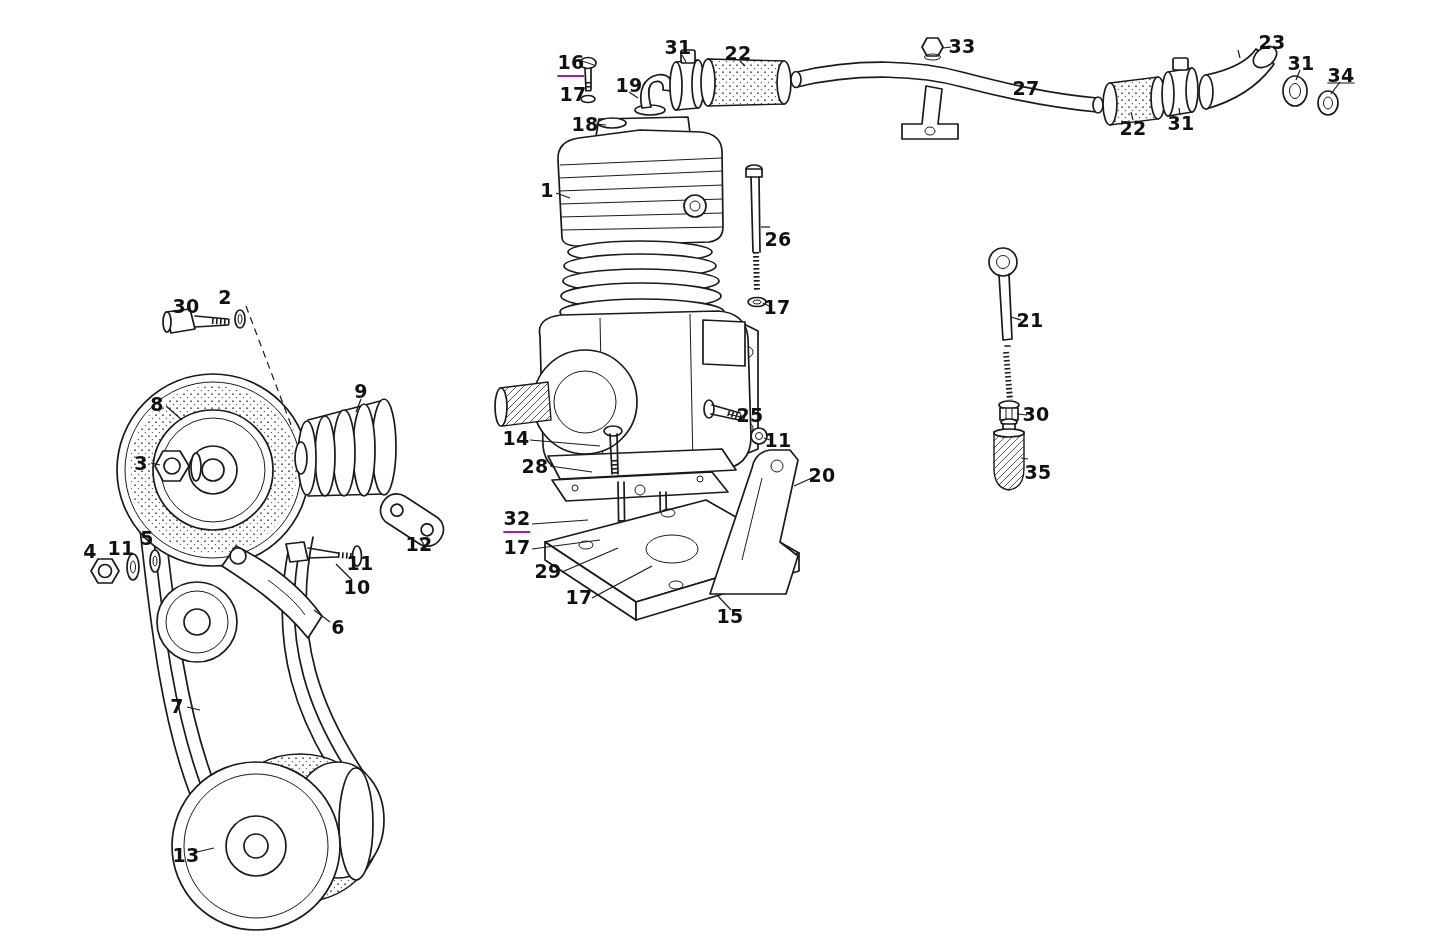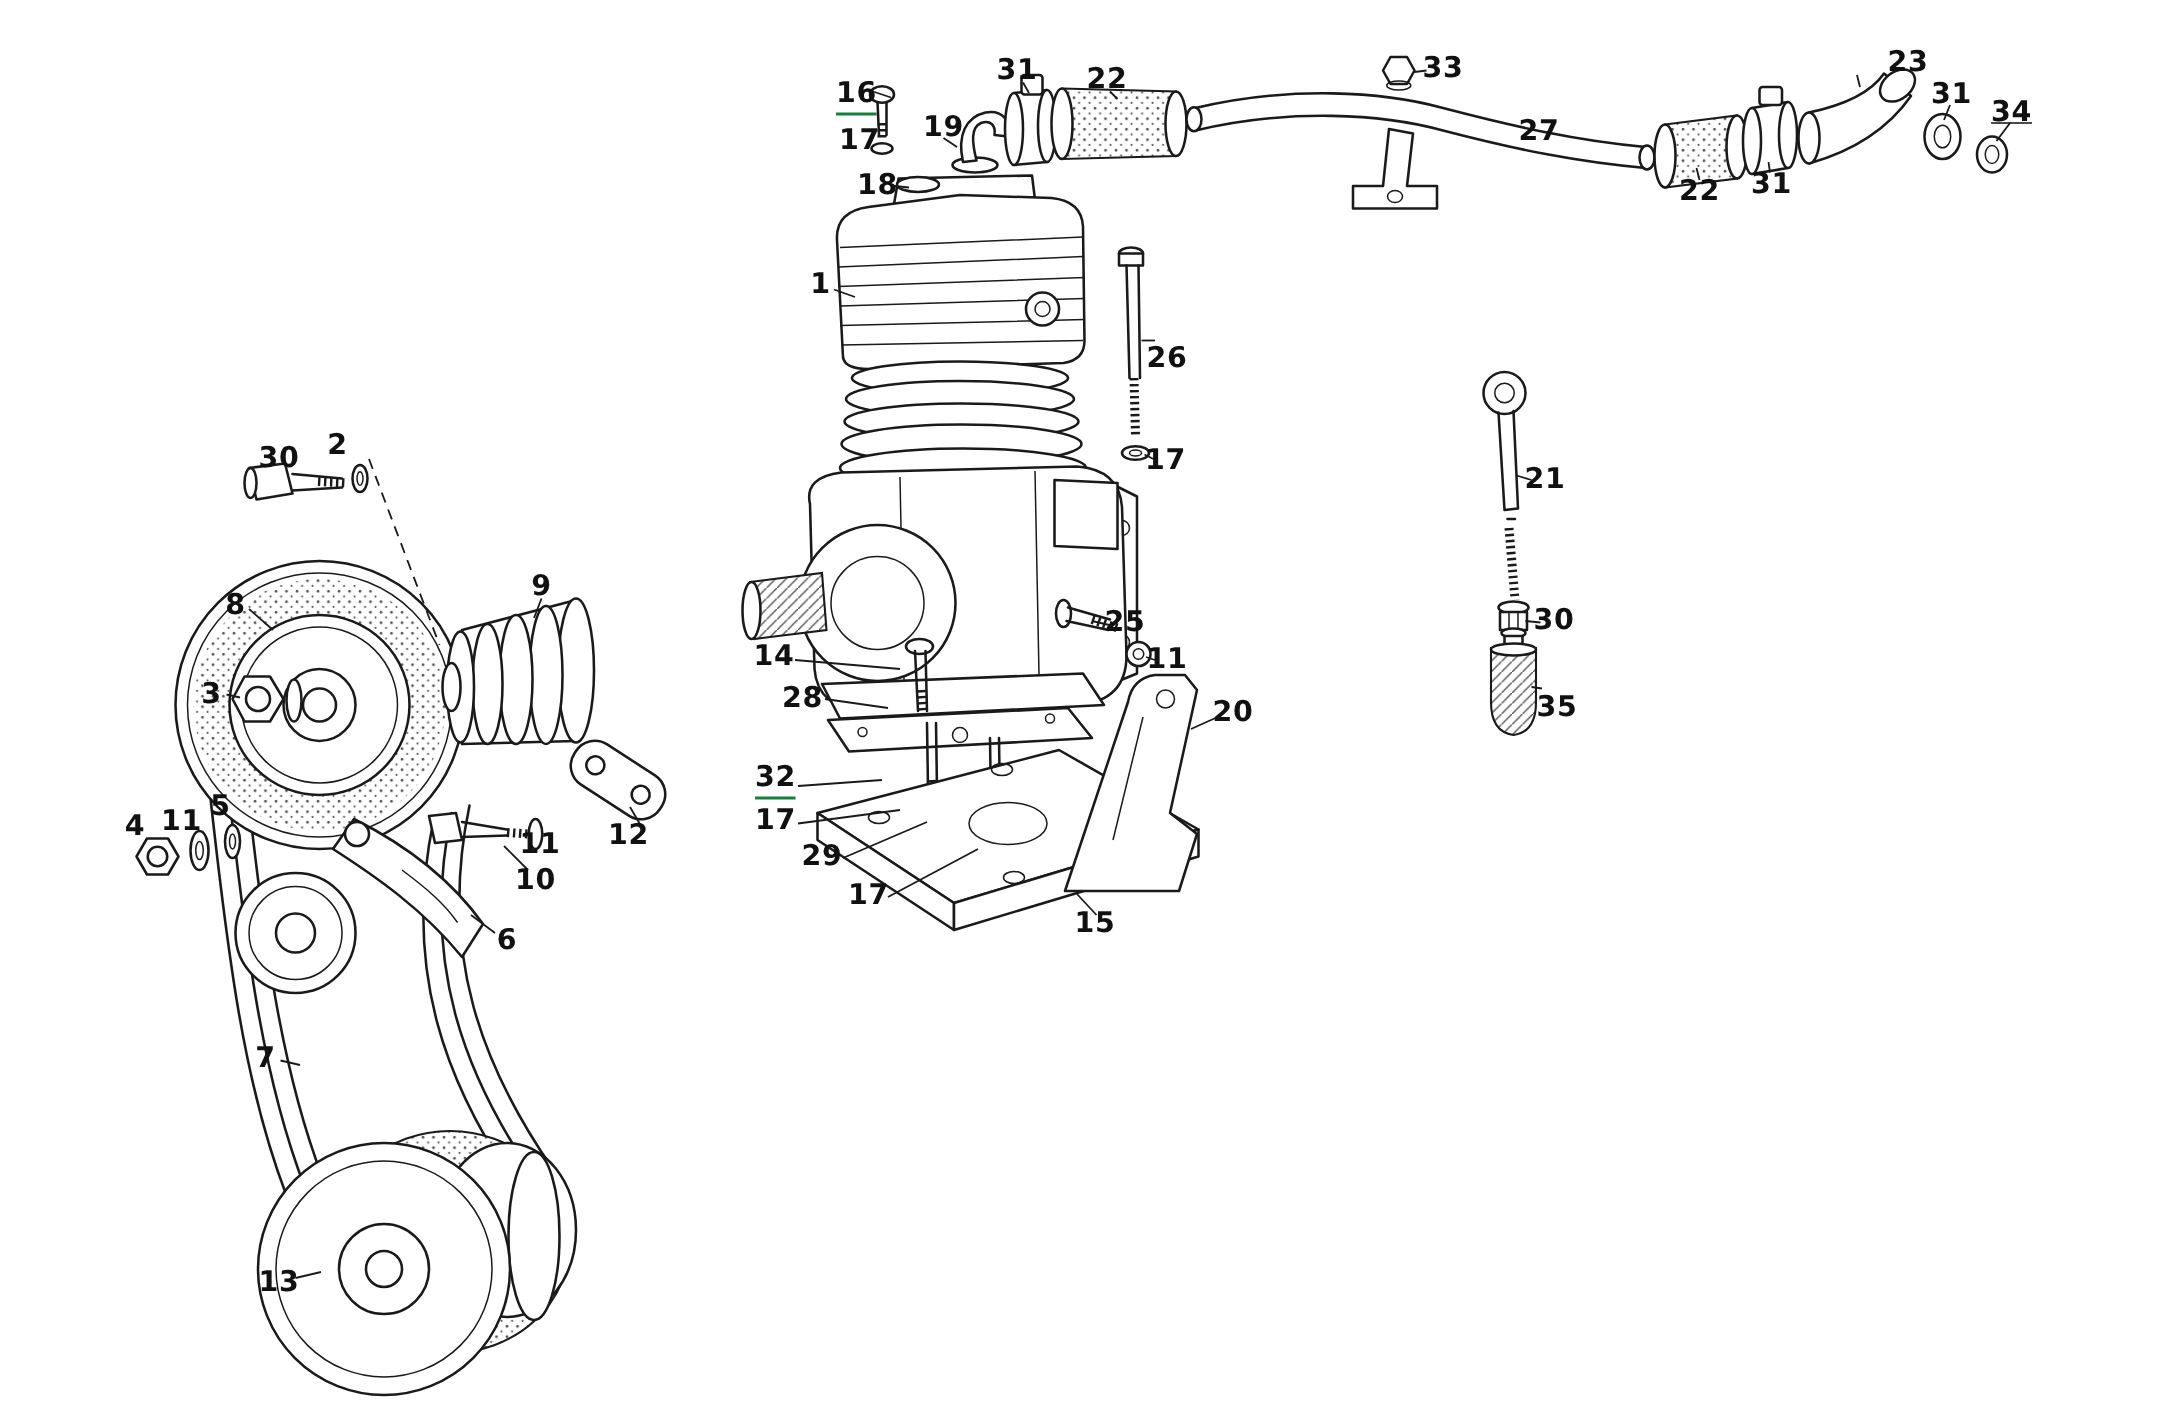--- a/index.html
+++ b/index.html
@@ -17,21 +17,21 @@
   .part-label {
     position: absolute;
     transform: translate(-50%, -50%);
     font-weight: bold;
     font-size: 19px;
     color: #111111;
     letter-spacing: 0.4px;
     white-space: nowrap;
     line-height: 1;
   }
-  .part-label.underlined { border-bottom: 2px solid #15803d; padding-bottom: 3px; }
+  .part-label.underlined { border-bottom: 2px solid #a21caf; padding-bottom: 3px; }
   .ln   { fill: none;    stroke: #1a1a1a; stroke-width: 1.7; stroke-linecap: round; stroke-linejoin: round; }
   .fw   { fill: #ffffff; stroke: #1a1a1a; stroke-width: 1.7; stroke-linejoin: round; }
   .thin { fill: none;    stroke: #1a1a1a; stroke-width: 1; }
   .leader { fill: none;  stroke: #1a1a1a; stroke-width: 1.2; }
   .dash { fill: none;    stroke: #1a1a1a; stroke-width: 1.2; stroke-dasharray: 7 5; }
   .thr  { fill: none;    stroke: #1a1a1a; stroke-width: 6; stroke-dasharray: 1.6 2.4; }
   .stip { fill: url(#stip); stroke: #1a1a1a; stroke-width: 1.4; }
   .hat  { fill: url(#hat);  stroke: #1a1a1a; stroke-width: 1.4; }
 </style>
 </head>
@@ -357,21 +357,21 @@
       <div class="part-label" style="left: 186px; top: 306px;">30</div>
       <div class="part-label" style="left: 225px; top: 297px;">2</div>
       <div class="part-label" style="left: 157px; top: 404px;">8</div>
       <div class="part-label" style="left: 361px; top: 391px;">9</div>
       <div class="part-label" style="left: 141px; top: 463px;">3</div>
       <div class="part-label" style="left: 90px; top: 551px;">4</div>
       <div class="part-label" style="left: 121px; top: 548px;">11</div>
       <div class="part-label" style="left: 147px; top: 538px;">5</div>
       <div class="part-label" style="left: 360px; top: 563px;">11</div>
       <div class="part-label" style="left: 357px; top: 587px;">10</div>
-      <div class="part-label" style="left: 419px; top: 557px;">12</div>
+      <div class="part-label" style="left: 419px; top: 544px;">12</div>
       <div class="part-label" style="left: 338px; top: 627px;">6</div>
       <div class="part-label" style="left: 177px; top: 706px;">7</div>
       <div class="part-label" style="left: 186px; top: 855px;">13</div>
       <div class="part-label underlined" style="left: 571px; top: 65px;">16</div>
       <div class="part-label" style="left: 573px; top: 94px;">17</div>
       <div class="part-label" style="left: 629px; top: 85px;">19</div>
       <div class="part-label" style="left: 585px; top: 124px;">18</div>
       <div class="part-label" style="left: 678px; top: 47px;">31</div>
       <div class="part-label" style="left: 738px; top: 53px;">22</div>
       <div class="part-label" style="left: 962px; top: 46px;">33</div>

